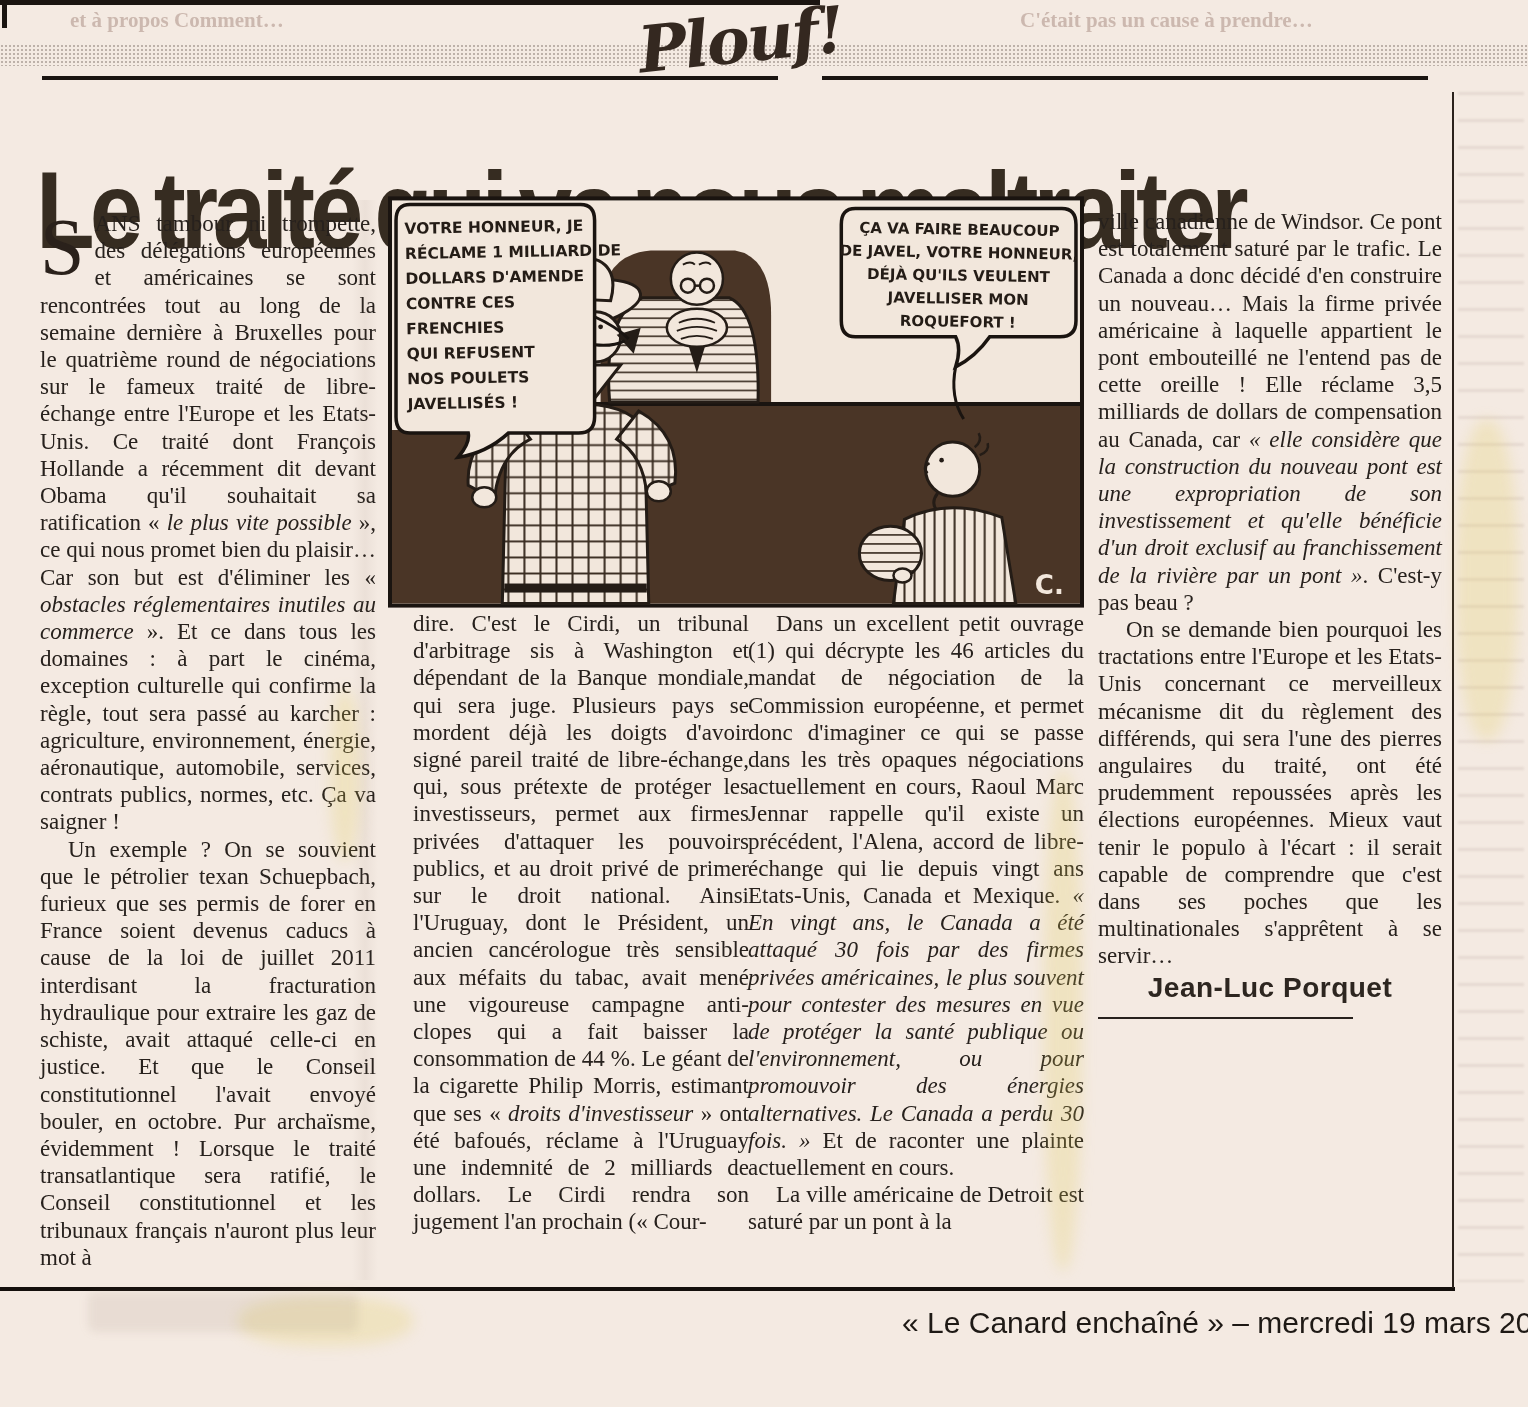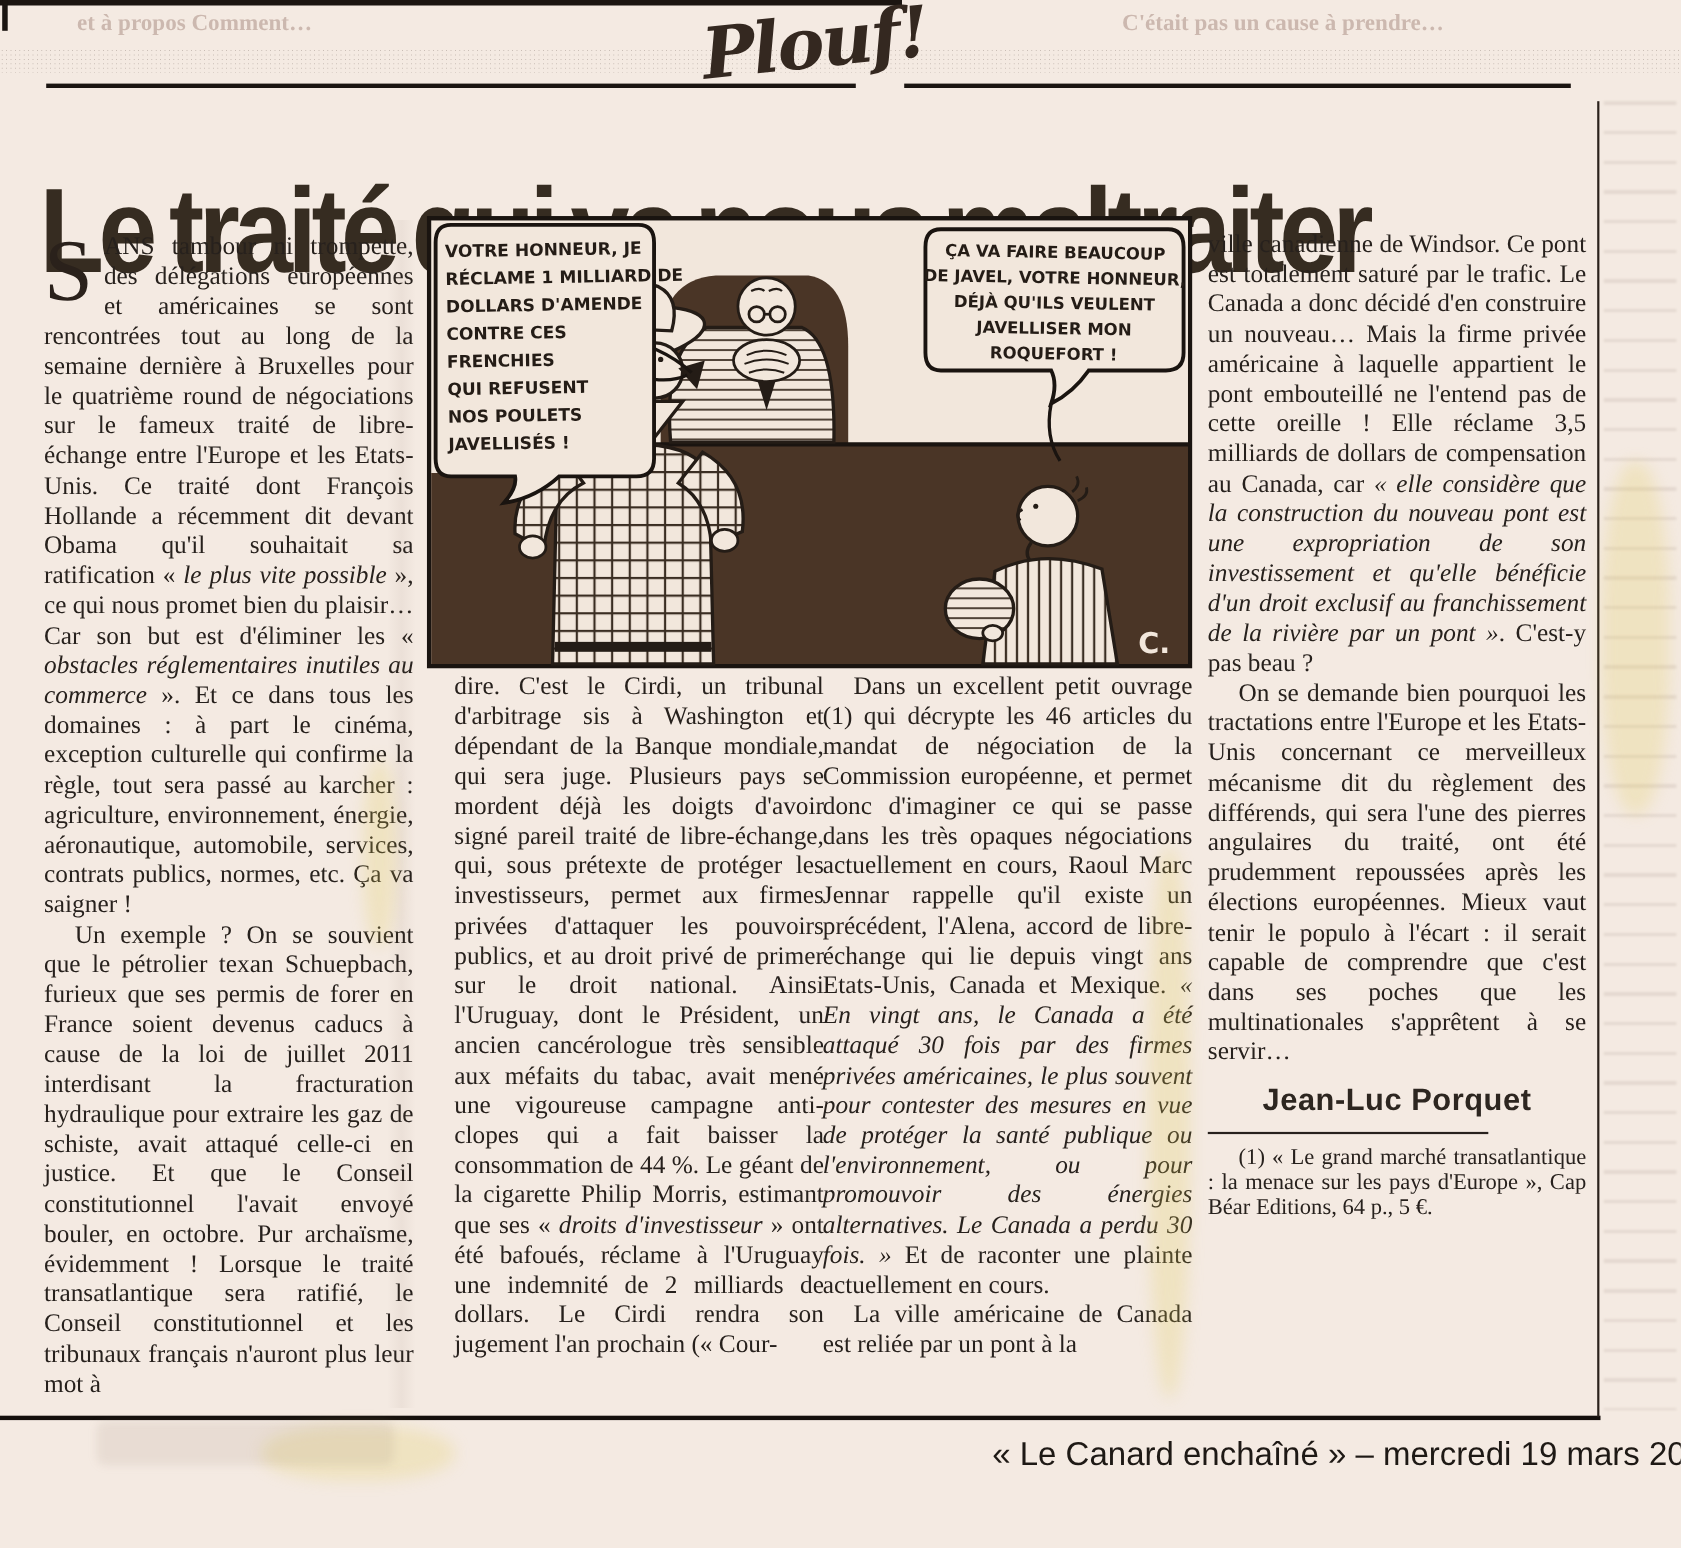--- a/index.html
+++ b/index.html
@@ -44,21 +44,21 @@
   .col-3{left:748px;top:610px;width:336px}
   .col-4{left:1098px;top:208px;width:344px}
   p.para{margin:0;text-align:justify}
   p.indent{text-indent:28px}
   .it{font-style:italic}
   .dropcap{
     float:left;font-size:80px;line-height:64px;margin:5px 10px 0 0;
     color:#2a211b;font-family:"Liberation Serif",serif;
   }
   .byline{
-    margin-top:16px;text-align:center;
+    margin-top:4px;text-align:center;
     font-family:"Liberation Sans",sans-serif;font-weight:bold;
     font-size:28px;color:#2d2620;letter-spacing:.5px;
   }
   .footnote-rule{width:255px;height:0;border-top:2px solid #27211d;margin:16px 0 10px 0}
   .footnotes p.para{font-size:20.5px;line-height:23px}
   
   .cartoon{position:absolute;left:388px;top:196px;width:764px;height:412px}
   .cartoon svg{display:block}
   
   .bottom-rule{position:absolute;top:1287px;left:0;width:1455px;height:4px;background:#140f0c}
@@ -199,31 +199,30 @@
 
 <div class="col col-1">
     <p class="para"><span class="dropcap">S</span><span>ANS tambour ni trompette, des délégations européennes et américaines se sont rencontrées tout au long de la semaine dernière à Bruxelles pour le quatrième round de négociations sur le fameux traité de libre-échange entre l'Europe et les Etats-Unis. Ce traité dont François Hollande a récemment dit devant Obama qu'il souhaitait sa ratification « </span><span class="it">le plus vite possible</span><span> », ce qui nous promet bien du plaisir… Car son but est d'éliminer les « </span><span class="it">obstacles réglementaires inutiles au commerce</span><span> ». Et ce dans tous les domaines : à part le cinéma, exception culturelle qui confirme la règle, tout sera passé au karcher : agriculture, environnement, énergie, aéronautique, automobile, services, contrats publics, normes, etc. Ça va saigner !</span></p>
     <p class="para indent"><span>Un exemple ? On se souvient que le pétrolier texan Schuepbach, furieux que ses permis de forer en France soient devenus caducs à cause de la loi de juillet 2011 interdisant la fracturation hydraulique pour extraire les gaz de schiste, avait attaqué celle-ci en justice. Et que le Conseil constitutionnel l'avait envoyé bouler, en octobre. Pur archaïsme, évidemment ! Lorsque le traité transatlantique sera ratifié, le Conseil constitutionnel et les tribunaux français n'auront plus leur mot à</span></p>
   </div>
 <div class="col col-2">
     <p class="para"><span>dire. C'est le Cirdi, un tribunal d'arbitrage sis à Washington et dépendant de la Banque mondiale, qui sera juge. Plusieurs pays se mordent déjà les doigts d'avoir signé pareil traité de libre-échange, qui, sous prétexte de protéger les investisseurs, permet aux firmes privées d'attaquer les pouvoirs publics, et au droit privé de primer sur le droit national. Ainsi l'Uruguay, dont le Président, un ancien cancérologue très sensible aux méfaits du tabac, avait mené une vigoureuse campagne anti-clopes qui a fait baisser la consommation de 44 %. Le géant de la cigarette Philip Morris, estimant que ses « </span><span class="it">droits d'investisseur</span><span> » ont été bafoués, réclame à l'Uruguay une indemnité de 2 milliards de dollars. Le Cirdi rendra son jugement l'an prochain (« Cour-</span></p>
   </div>
 <div class="col col-3">
     <p class="para indent"><span>Dans un excellent petit ouvrage (1) qui décrypte les 46 articles du mandat de négociation de la Commission européenne, et permet donc d'imaginer ce qui se passe dans les très opaques négociations actuellement en cours, Raoul Marc Jennar rappelle qu'il existe un précédent, l'Alena, accord de libre-échange qui lie depuis vingt ans Etats-Unis, Canada et Mexique. </span><span class="it">« En vingt ans, le Canada a été attaqué 30 fois par des firmes privées américaines, le plus souvent pour contester des mesures en vue de protéger la santé publique ou l'environnement, ou pour promouvoir des énergies alternatives. Le Canada a perdu 30 fois. »</span><span> Et de raconter une plainte actuellement en cours.</span></p>
-    <p class="para indent"><span>La ville américaine de Canada est reliée par un pont à la</span></p>
+    <p class="para indent"><span>La ville américaine de Detroit est saturé par un pont à la</span></p>
   </div>
 <div class="col col-4">
   <div>
       <p class="para"><span>ville canadienne de Windsor. Ce pont est totalement saturé par le trafic. Le Canada a donc décidé d'en construire un nouveau… Mais la firme privée américaine à laquelle appartient le pont embouteillé ne l'entend pas de cette oreille ! Elle réclame 3,5 milliards de dollars de compensation au Canada, car </span><span class="it">« elle considère que la construction du nouveau pont est une expropriation de son investissement et qu'elle bénéficie d'un droit exclusif au franchissement de la rivière par un pont »</span><span>. C'est-y pas beau ?</span></p>
       <p class="para indent"><span>On se demande bien pourquoi les tractations entre l'Europe et les Etats-Unis concernant ce merveilleux mécanisme dit du règlement des différends, qui sera l'une des pierres angulaires du traité, ont été prudemment repoussées après les élections européennes. Mieux vaut tenir le populo à l'écart : il serait capable de comprendre que c'est dans ses poches que les multinationales s'apprêtent à se servir…</span></p>
     </div>
   <div class="byline">Jean-Luc Porquet</div>
   <div class="footnote-rule"></div>
   <div class="footnotes">
-      <p class="para indent"><span>(1) « Le grand marché transatlantique : la menace sur les pays d'Europe », Cap Béar Editions, 64 p., 5 €.</span></p>
     </div>
 </div>
 
 <div class="bottom-rule"></div>
 <div class="right-col-rule"></div>
 <div class="footer-line">« Le Canard enchaîné » – mercredi 19 mars 2014 – 5</div>
 
 <div class="fold-shadow"></div>
 <div class="edge-noise"></div>
 <div class="blob blob-1"></div>

